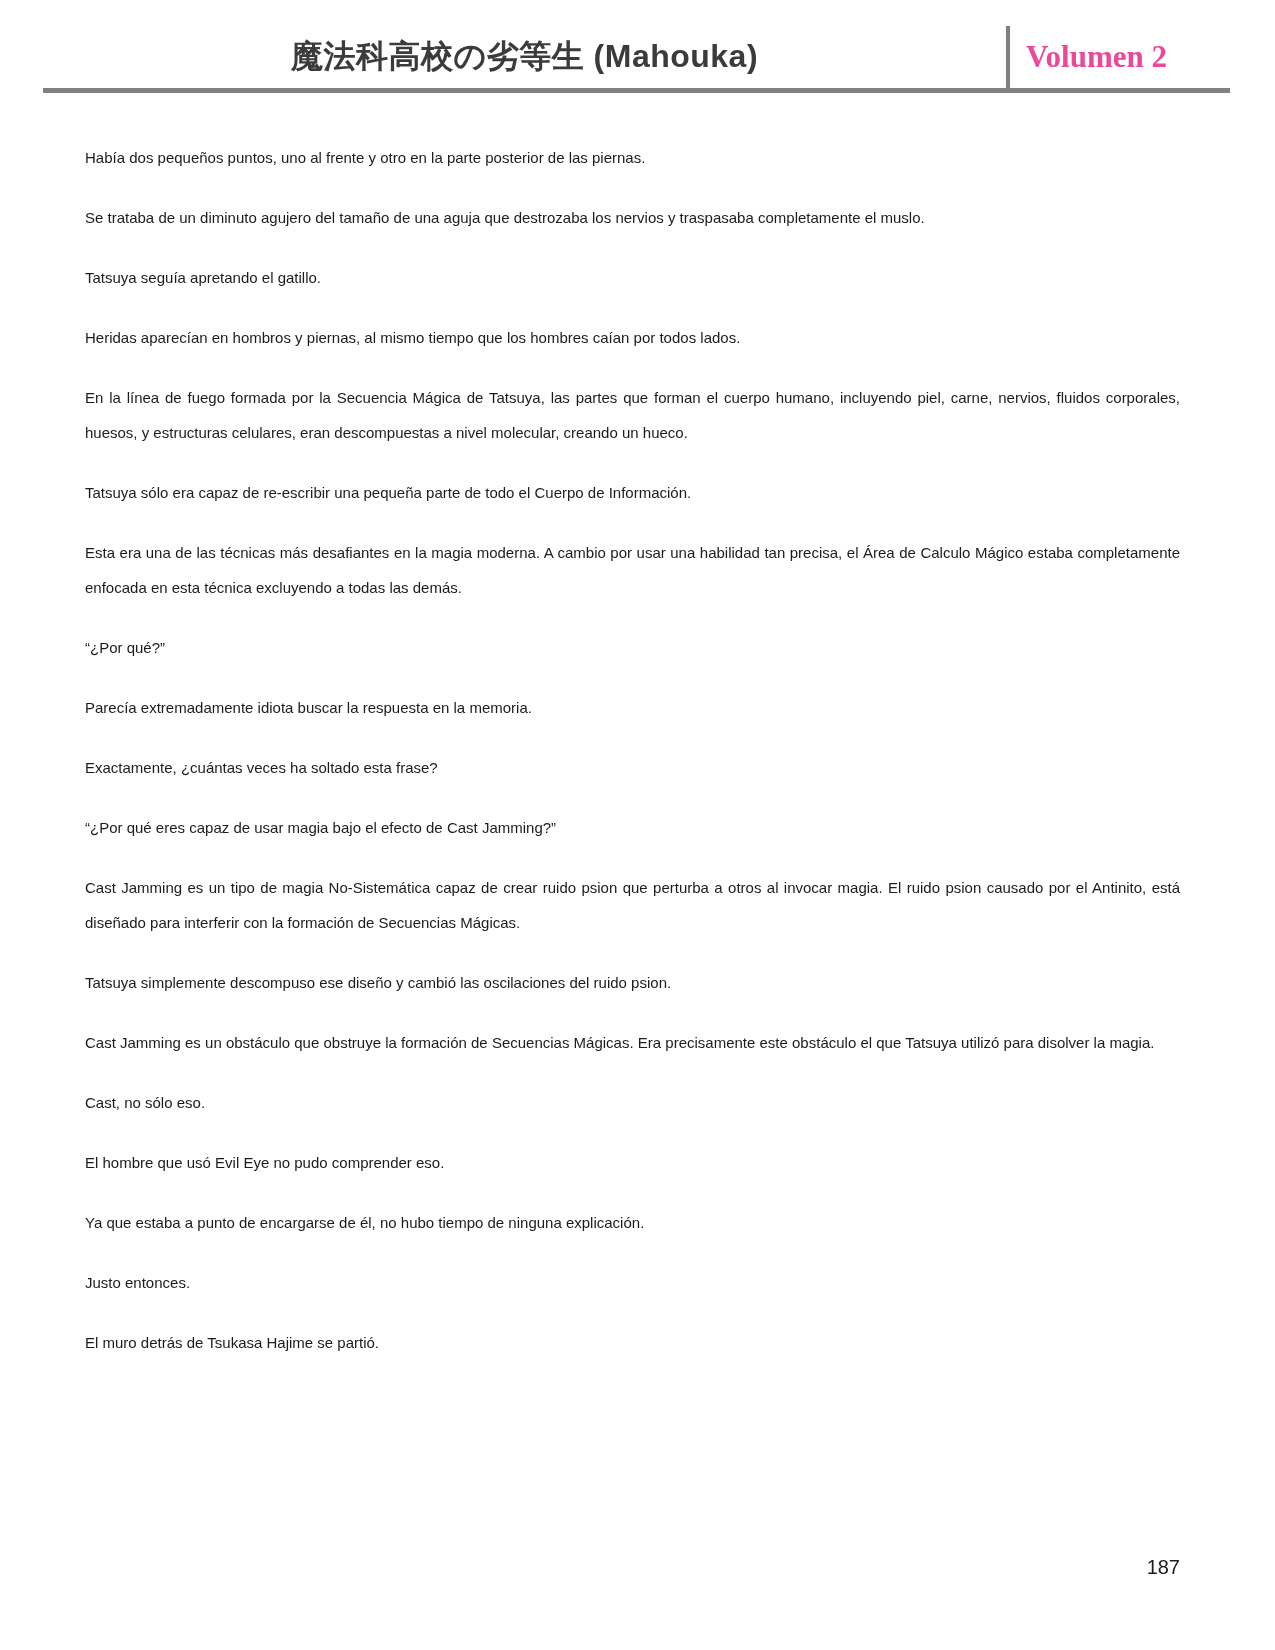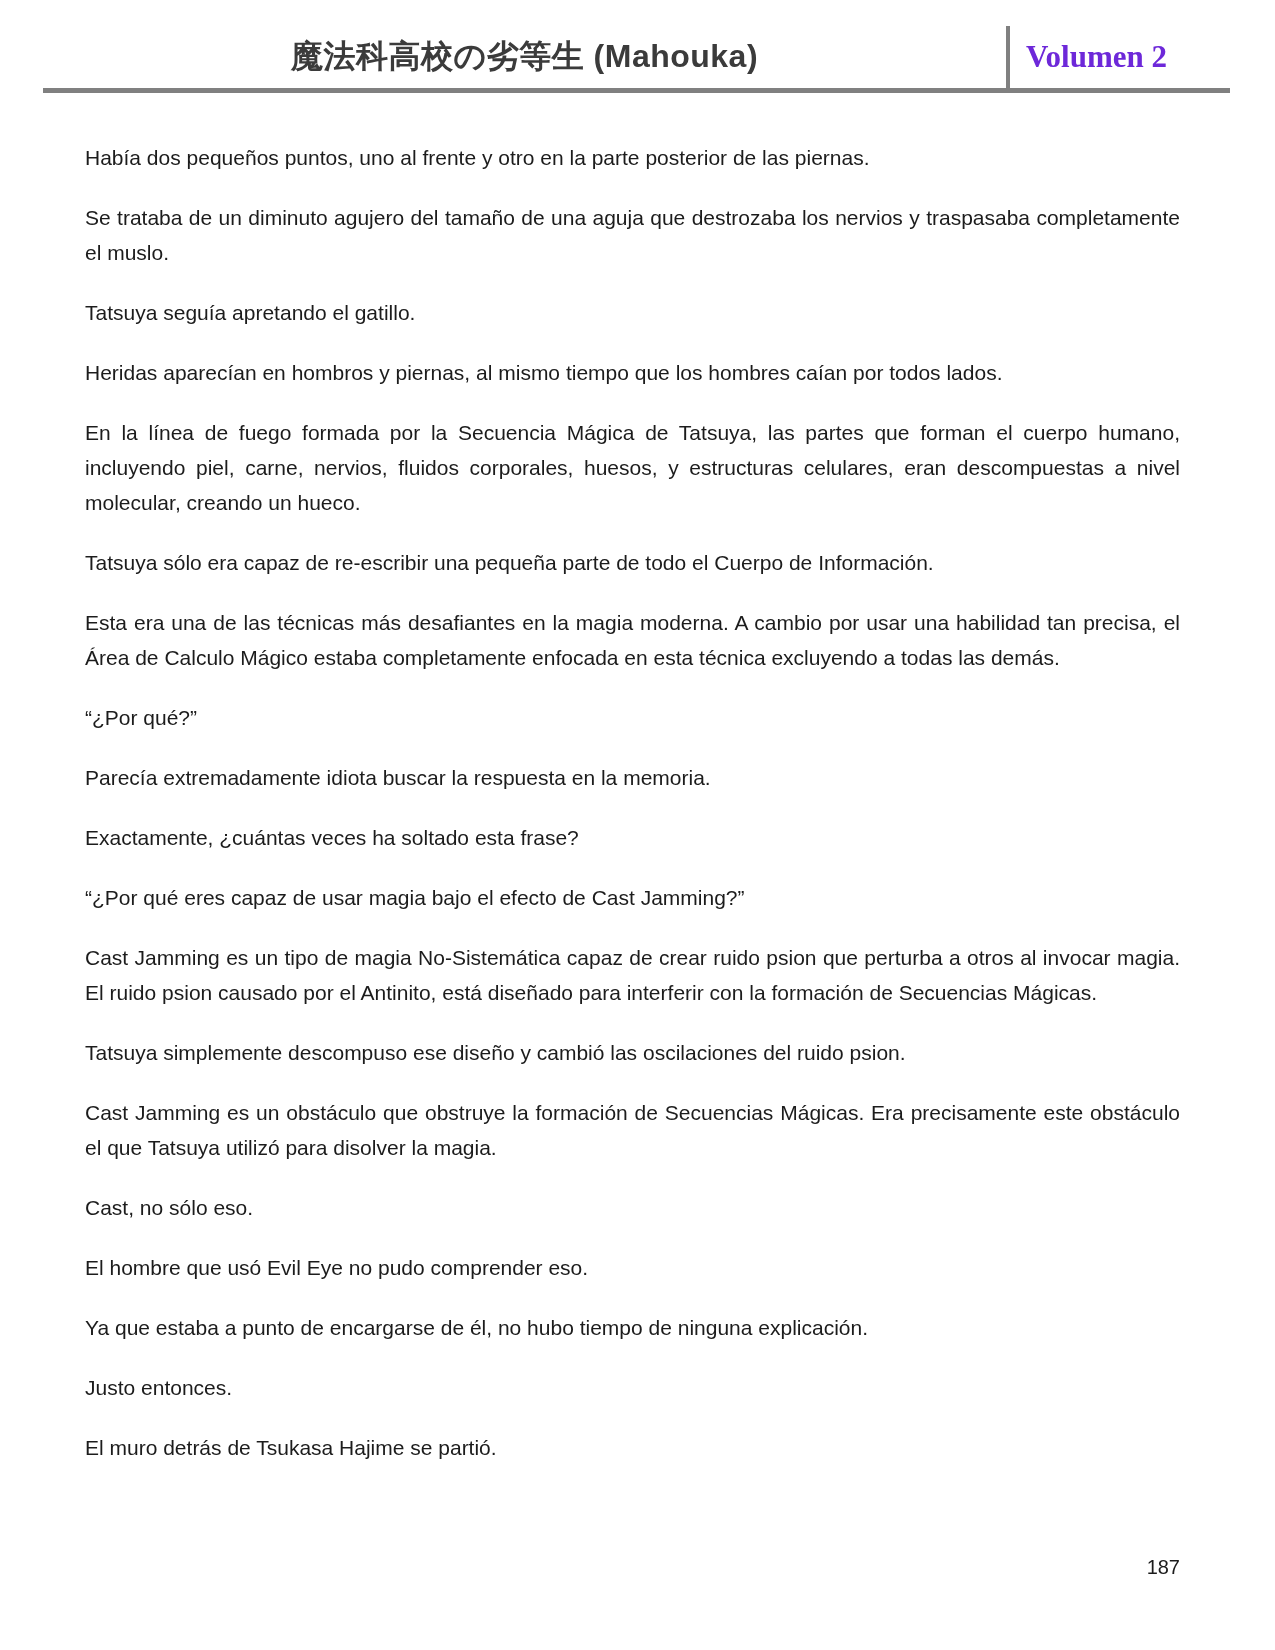--- a/index.html
+++ b/index.html
@@ -39,37 +39,37 @@
     width: 4px;
     align-self: stretch;
     background: #808080;
   }
   .volume-cell {
     width: 220px;
     padding-left: 16px;
     font-family: "Liberation Serif", "DejaVu Serif", serif;
     font-size: 31px;
     font-weight: bold;
-    color: #6d28d9;
+    color: #ec4899;
     white-space: nowrap;
   }
   .header-rule {
     height: 5px;
     background: #808080;
   }
 
   
   .content {
     position: absolute;
     left: 85px;
     width: 1095px;
     top: 140px;
   }
   .content p {
-    font-size: 21px;
+    font-size: 15px;
     line-height: 35px;
     margin: 0 0 25px 0;
     color: #1c1c1c;
   }
   .content p.justify {
     text-align: justify;
     text-justify: inter-word;
   }
 
   

